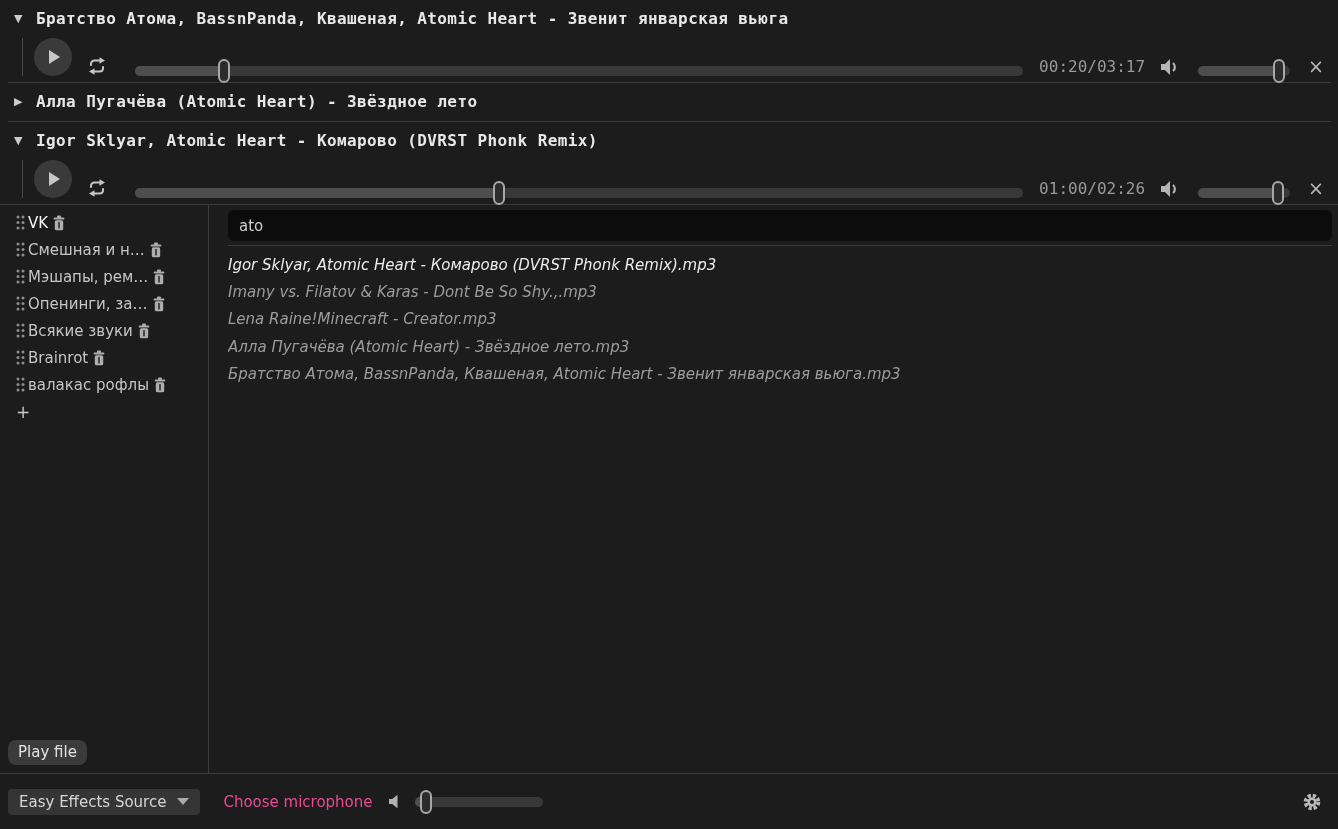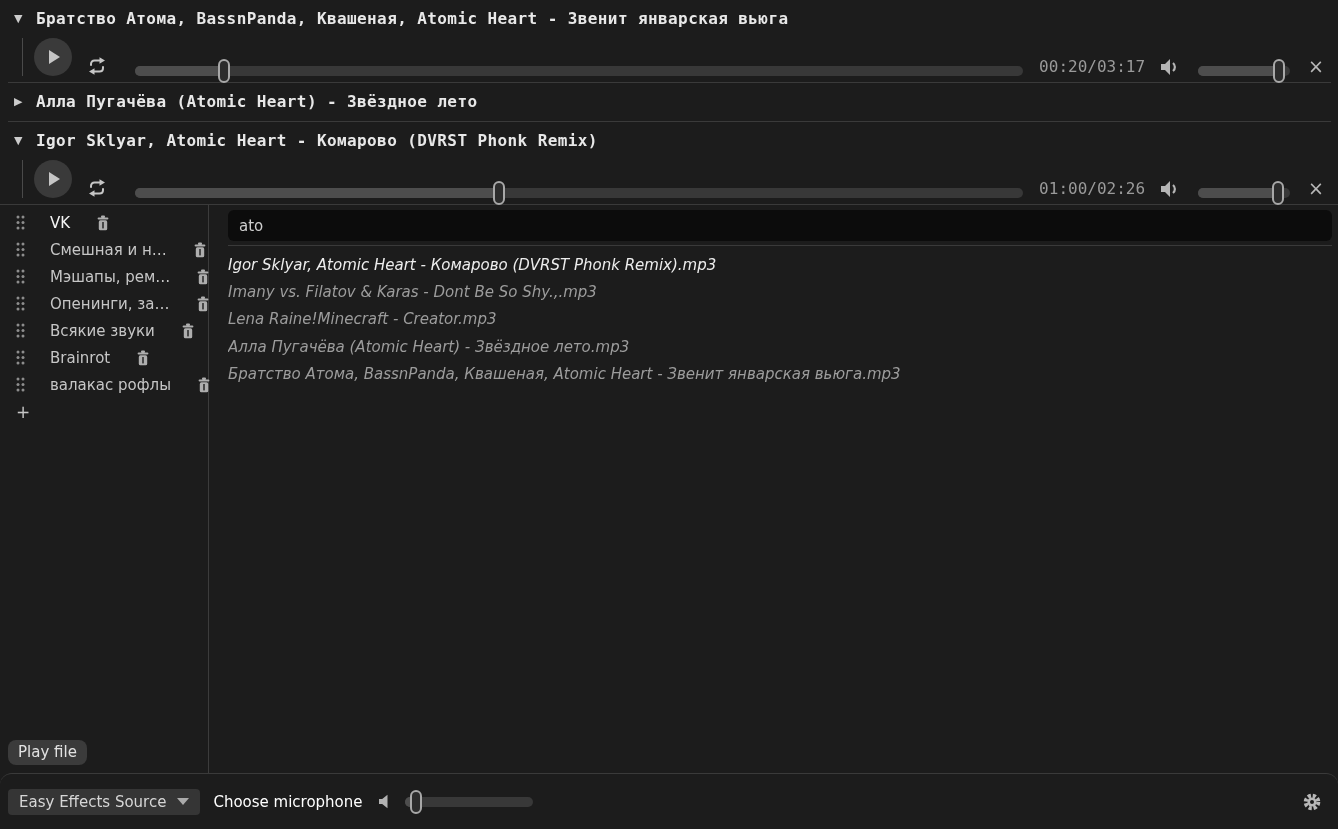--- a/index.html
+++ b/index.html
@@ -65,21 +65,21 @@
 
   
   .middle { flex:1; display:flex; min-height:0; }
   .sidebar {
     width:209px; flex:none;
     border-right:1px solid #3c3c3c;
     display:flex; flex-direction:column;
     padding-top:4px;
   }
   .tab-row {
-    display:flex; align-items:center; gap:25px;
+    display:flex; align-items:center; gap:3px;
     height:27px; padding-left:16px;
     font-size:15px; color:#c6c6c6; cursor:pointer;
   }
   .tab-row .tab-label { white-space:nowrap; }
   .tab-row.active .tab-label { color:#f4f4f4; }
   .drag-handle { display:flex; flex:none; cursor:grab; }
   .trash-btn { display:flex; flex:none; padding:1px; }
   .add-btn {
     color:#c6c6c6; font-size:17px; text-align:left;
     padding-left:16px; height:27px; width:40px;
@@ -107,34 +107,33 @@
     font-size:15px; color:#9c9c9c; cursor:pointer; white-space:nowrap;
   }
   .file-row.selected { color:#ededed; }
 
   
   .bottom-bar {
     height:56px; flex:none;
     border-top:1px solid #3a3a3a;
     display:flex; align-items:center;
     padding:0 16px 0 8px;
-    border-radius:12px;
   }
   .source-btn {
     background:#353535; border-radius:4px;
     height:26px; display:flex; align-items:center; gap:11px;
     padding:0 11px; color:#d6d6d6; font-size:15px;
   }
   .caret-down {
     width:0; height:0;
     border-top:7px solid #aaaaaa;
     border-left:6px solid transparent;
     border-right:6px solid transparent;
   }
-  .mic-label { color:#ffffff; font-size:15px; margin-left:13px; cursor:pointer; }
+  .mic-label { color:#ec4899; font-size:15px; margin-left:23px; cursor:pointer; }
   .mute-btn { margin-left:15px; }
   .mic-slider { width:128px; margin-left:12px; }
   .gear-btn { margin-left:auto; display:flex; }
 </style>
 </head>
 <body>
 
 <div class="players-section">
 
   <div class="player expanded">

